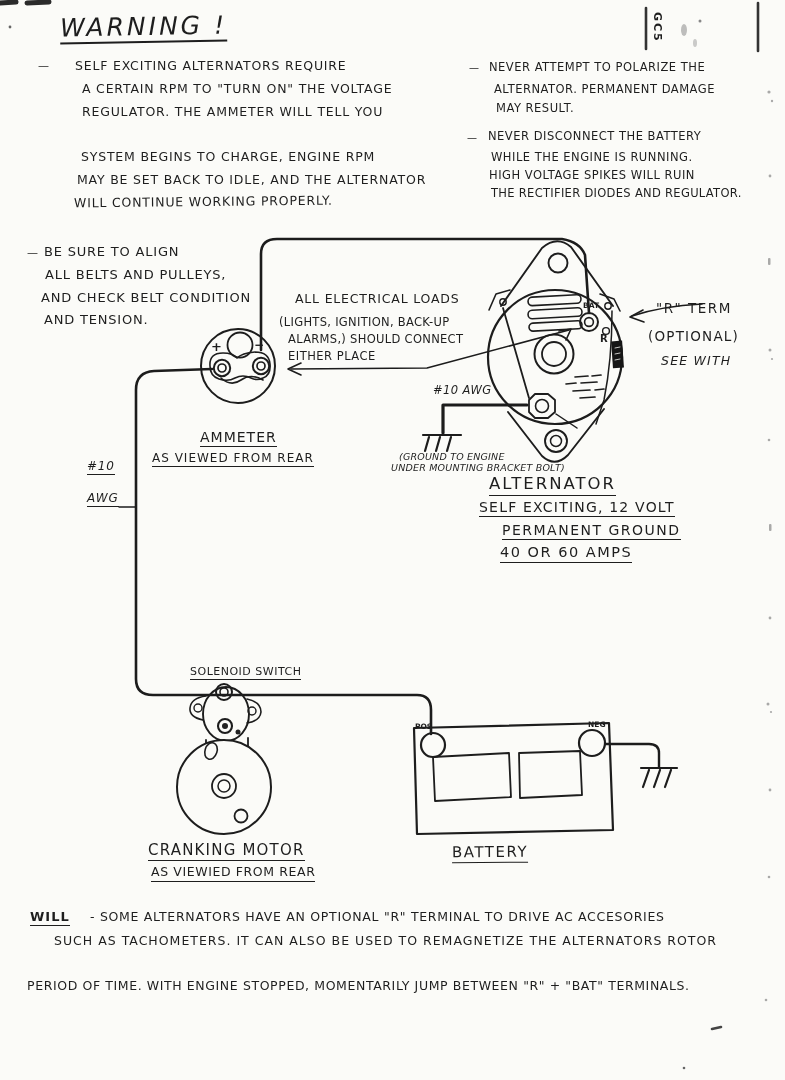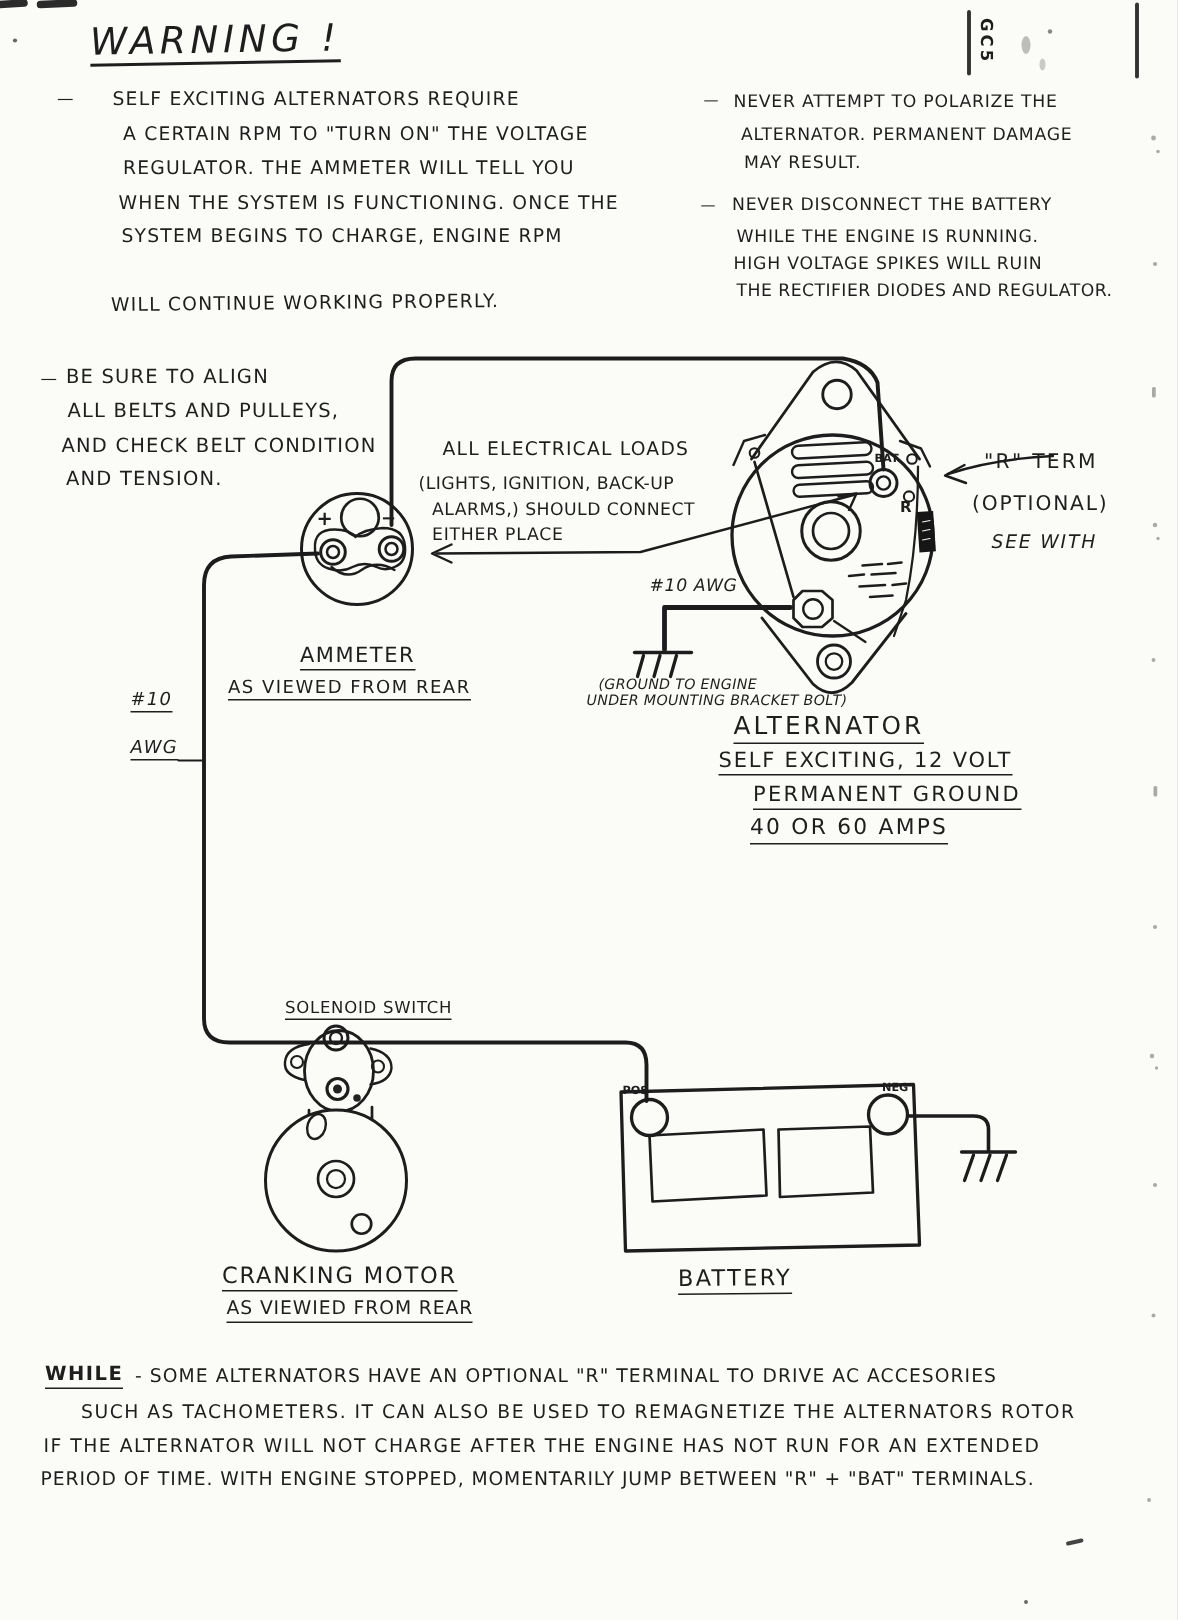--- a/index.html
+++ b/index.html
@@ -177,22 +177,22 @@
     </g>
   </svg>
 
   <div class="hw it ul" style="left:60px;top:14px;font-size:25px;letter-spacing:3px;border-bottom-width:2.2px;transform:rotate(-1deg)">WARNING !</div>
   <div class="hw b" style="left:652px;top:12px;font-size:11px;writing-mode:vertical-rl;letter-spacing:2px">GC5</div>
 
   <div class="hw" style="left:38px;top:60px;font-size:11px">—</div>
   <div class="hw" style="left:75px;top:60px;font-size:12.5px">SELF EXCITING ALTERNATORS REQUIRE</div>
   <div class="hw" style="left:82px;top:83px;font-size:12.5px">A CERTAIN RPM TO "TURN ON" THE VOLTAGE</div>
   <div class="hw" style="left:82px;top:106px;font-size:12.5px">REGULATOR.  THE AMMETER WILL TELL YOU</div>
-  <div class="hw" style="left:79px;top:129px;font-size:12.5px">WHEN THE SYSTEM IS FUNCTIONING.  ONCE THE</div>
   <div class="hw" style="left:81px;top:151px;font-size:12.5px">SYSTEM BEGINS TO CHARGE, ENGINE RPM</div>
+  <div class="hw" style="left:77px;top:174px;font-size:12.5px">MAY BE SET BACK TO IDLE, AND THE ALTERNATOR</div>
   <div class="hw" style="left:74px;top:196px;font-size:12.5px;transform:rotate(-.6deg)">WILL CONTINUE WORKING PROPERLY.</div>
 
   <div class="hw" style="left:469px;top:63px;font-size:10px">—</div>
   <div class="hw" style="left:489px;top:62px;font-size:11.5px;letter-spacing:.5px">NEVER ATTEMPT TO POLARIZE THE</div>
   <div class="hw" style="left:494px;top:84px;font-size:11.5px;letter-spacing:.5px">ALTERNATOR.  PERMANENT DAMAGE</div>
   <div class="hw" style="left:496px;top:103px;font-size:11.5px;letter-spacing:.5px">MAY RESULT.</div>
   <div class="hw" style="left:467px;top:133px;font-size:10px">—</div>
   <div class="hw" style="left:488px;top:131px;font-size:11.5px;letter-spacing:.5px">NEVER DISCONNECT THE BATTERY</div>
   <div class="hw" style="left:491px;top:152px;font-size:11.5px;letter-spacing:.5px">WHILE THE ENGINE IS RUNNING.</div>
   <div class="hw" style="left:489px;top:170px;font-size:11.5px;letter-spacing:.5px">HIGH VOLTAGE SPIKES WILL RUIN</div>
@@ -233,19 +233,18 @@
   <div class="hw it ul" style="left:87px;top:460px;font-size:12px">#10</div>
   <div class="hw it ul" style="left:87px;top:492px;font-size:12px">AWG</div>
 
   <div class="hw ul" style="left:190px;top:666px;font-size:11px;letter-spacing:.5px">SOLENOID SWITCH</div>
   <div class="hw ul" style="left:148px;top:843px;font-size:15px;letter-spacing:1.2px">CRANKING MOTOR</div>
   <div class="hw ul" style="left:151px;top:866px;font-size:12.5px;letter-spacing:.6px">AS VIEWIED FROM REAR</div>
   <div class="hw ul" style="left:452px;top:845px;font-size:15px;letter-spacing:1.5px;transform:rotate(-.5deg)">BATTERY</div>
   <div class="hw b" style="left:415px;top:723px;font-size:7.5px;letter-spacing:0">POS</div>
   <div class="hw b" style="left:588px;top:721px;font-size:7.5px;letter-spacing:0">NEG</div>
 
-  <div class="hw ul b" style="left:30px;top:910px;font-size:13px;letter-spacing:1px">WHILE</div>
+  <div class="hw ul b" style="left:30px;top:910px;font-size:13px;letter-spacing:1px">WILL</div>
   <div class="hw" style="left:90px;top:911px;font-size:12.5px;letter-spacing:.7px">- SOME ALTERNATORS HAVE AN OPTIONAL "R" TERMINAL TO DRIVE AC ACCESORIES</div>
   <div class="hw" style="left:54px;top:935px;font-size:12.5px;letter-spacing:1px">SUCH AS TACHOMETERS.  IT CAN ALSO BE USED TO REMAGNETIZE THE ALTERNATORS ROTOR</div>
-  <div class="hw" style="left:29px;top:958px;font-size:12.5px;letter-spacing:1px">IF THE ALTERNATOR WILL NOT CHARGE AFTER THE ENGINE HAS NOT RUN FOR AN EXTENDED</div>
   <div class="hw" style="left:27px;top:980px;font-size:12.5px;letter-spacing:.6px">PERIOD OF TIME.  WITH ENGINE STOPPED, MOMENTARILY JUMP BETWEEN "R" + "BAT" TERMINALS.</div>
 
 </div>
 
 </body></html>

